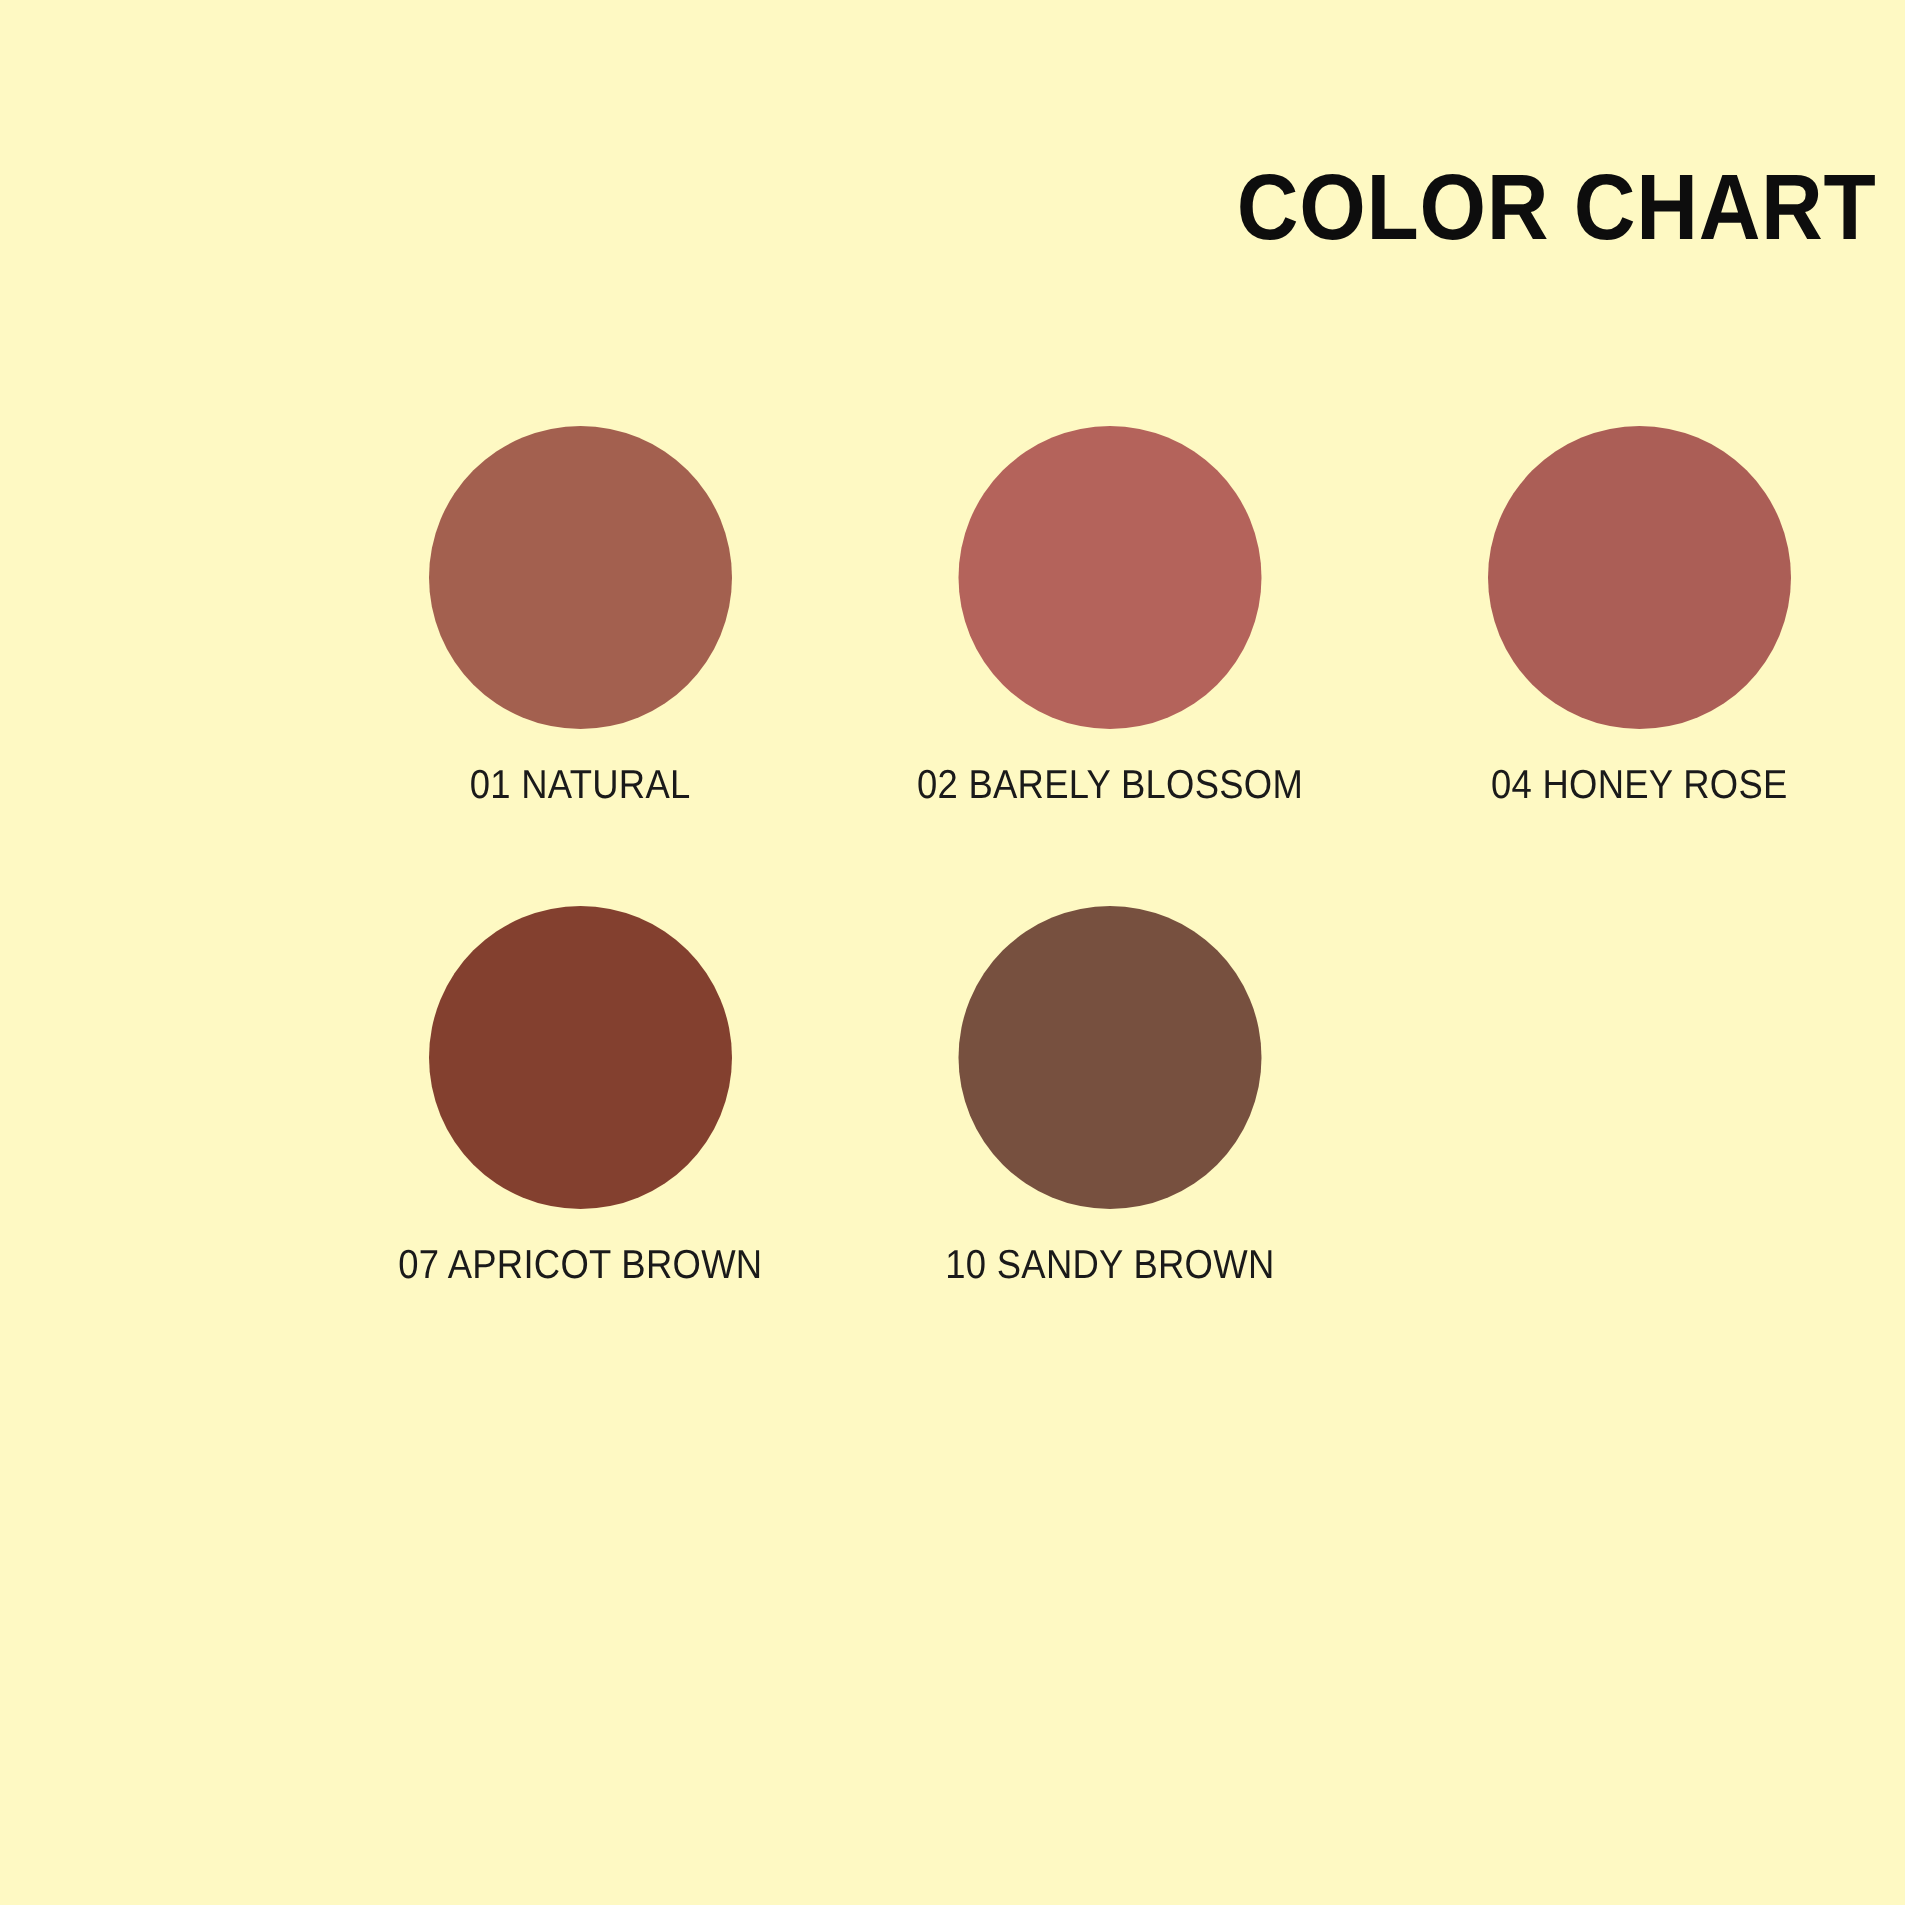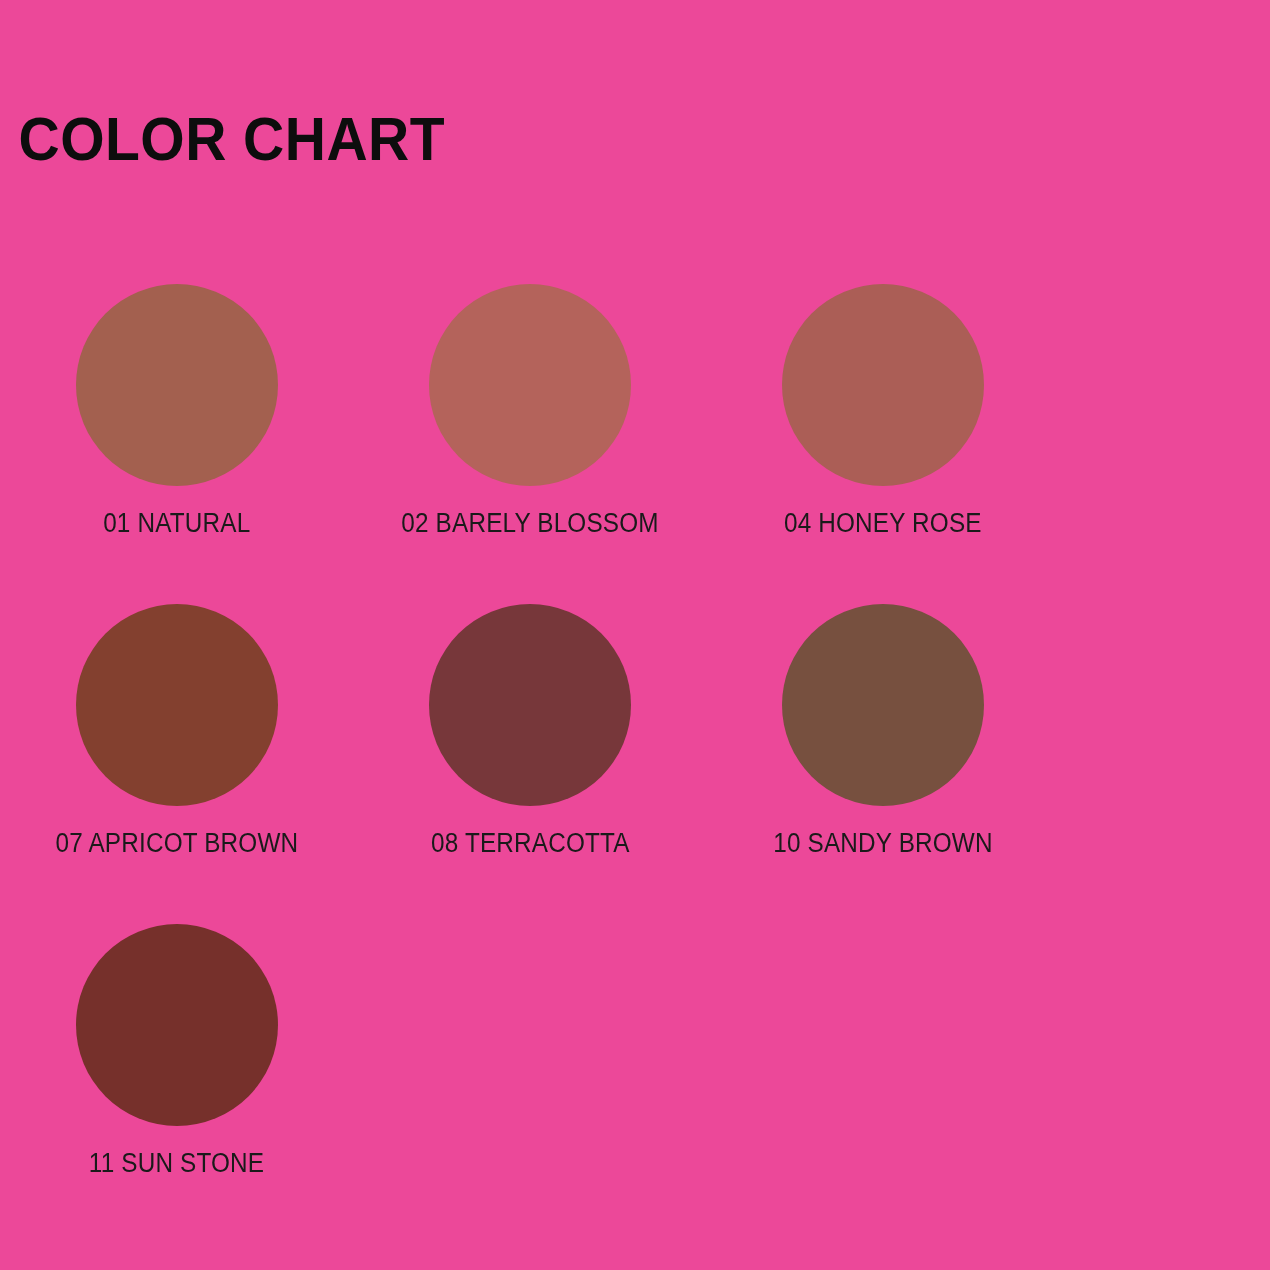--- a/index.html
+++ b/index.html
@@ -12,22 +12,22 @@
     background: #f7f7f6;
     font-family: "Liberation Sans", sans-serif;
     overflow: hidden;
   }
   .chart-page {
     width: 1270px;
     height: 1270px;
     box-sizing: border-box;
     display: flex;
     flex-direction: column;
-    align-items: flex-start;
-    background: #ec4899;
+    align-items: flex-end;
+    background: #fef9c3;
   }
   .chart-title {
     margin-top: 108px;
     font-family: "Liberation Sans Narrow", "Liberation Sans", sans-serif;
     font-size: 62px;
     font-weight: bold;
     letter-spacing: 0.5px;
     color: #0d0d0d;
     text-align: center;
     line-height: 1;
@@ -92,31 +92,23 @@
       <div class="swatch-label">04 HONEY ROSE</div>
     </div>
 
 
 
     <div class="swatch-cell">
       <div class="swatch-circle" style="background-color: rgb(131, 64, 47);"></div>
       <div class="swatch-label">07 APRICOT BROWN</div>
     </div>
 
-    <div class="swatch-cell">
-      <div class="swatch-circle" style="background-color: rgb(119, 55, 58);"></div>
-      <div class="swatch-label">08 TERRACOTTA</div>
-    </div>
 
 
     <div class="swatch-cell">
       <div class="swatch-circle" style="background-color: rgb(119, 80, 63);"></div>
       <div class="swatch-label">10 SANDY BROWN</div>
     </div>
 
-    <div class="swatch-cell">
-      <div class="swatch-circle" style="background-color: rgb(118, 48, 43);"></div>
-      <div class="swatch-label">11 SUN STONE</div>
-    </div>
 
 
   </div>
 </div>
 
 </body></html>

